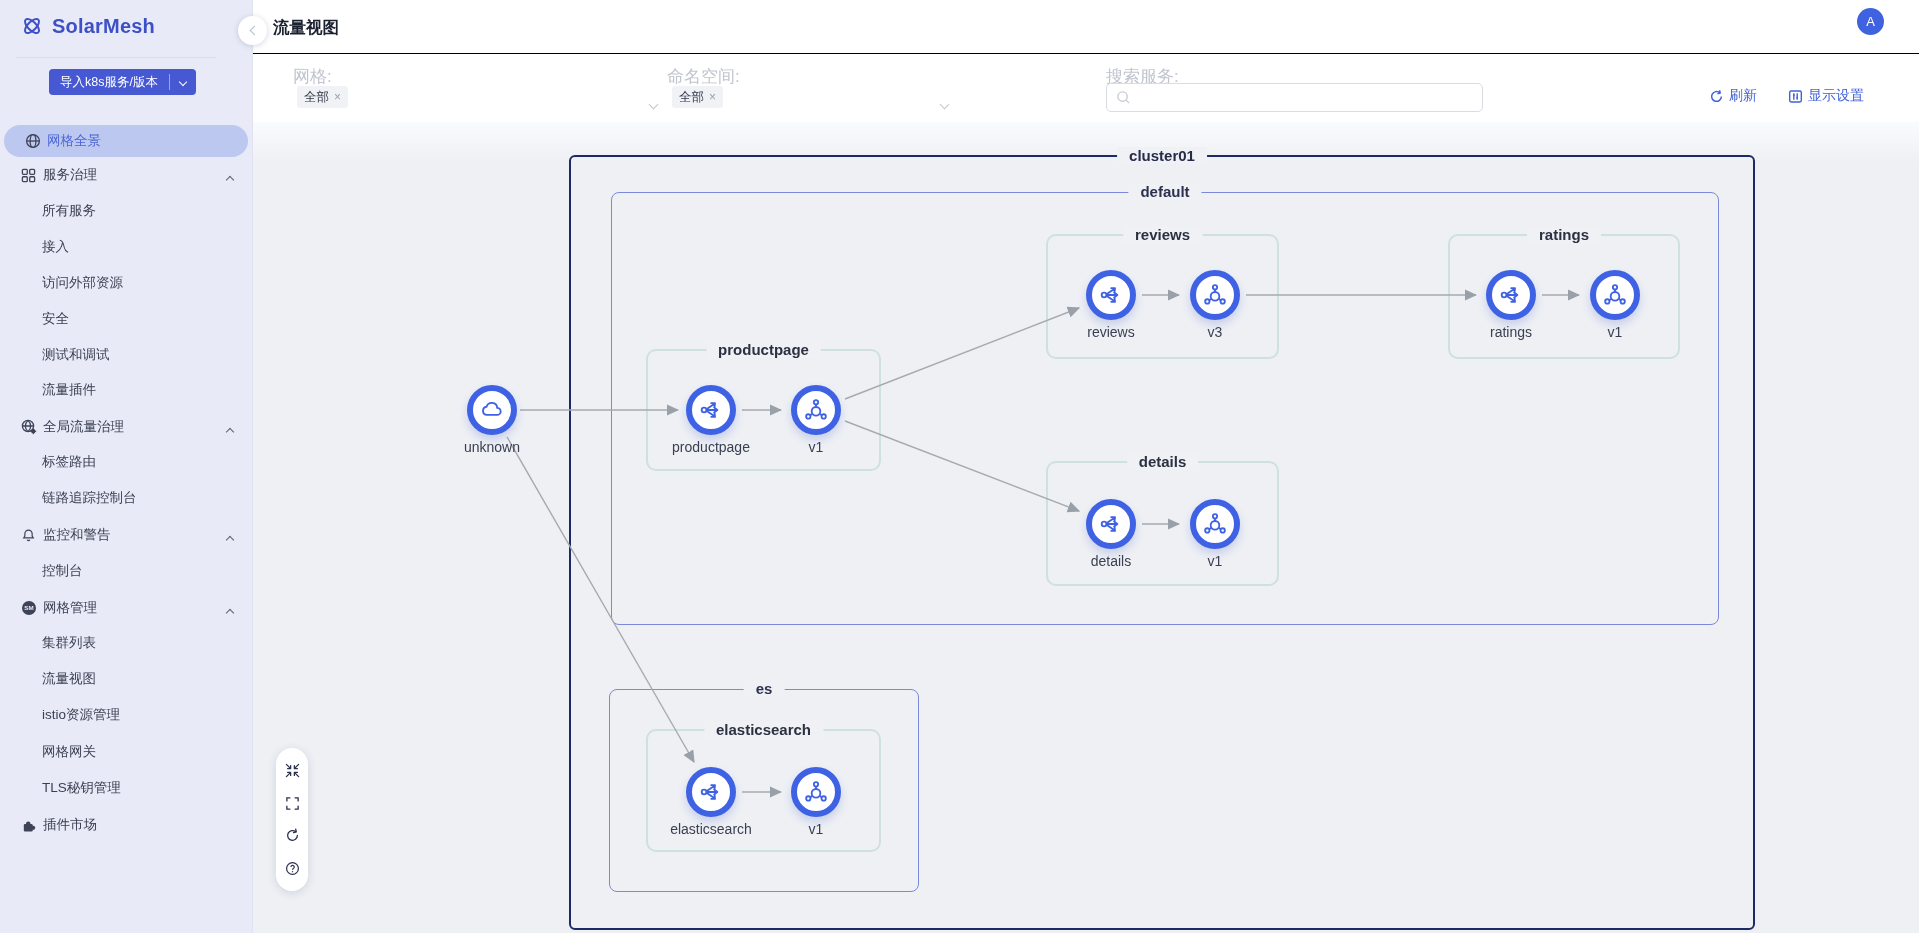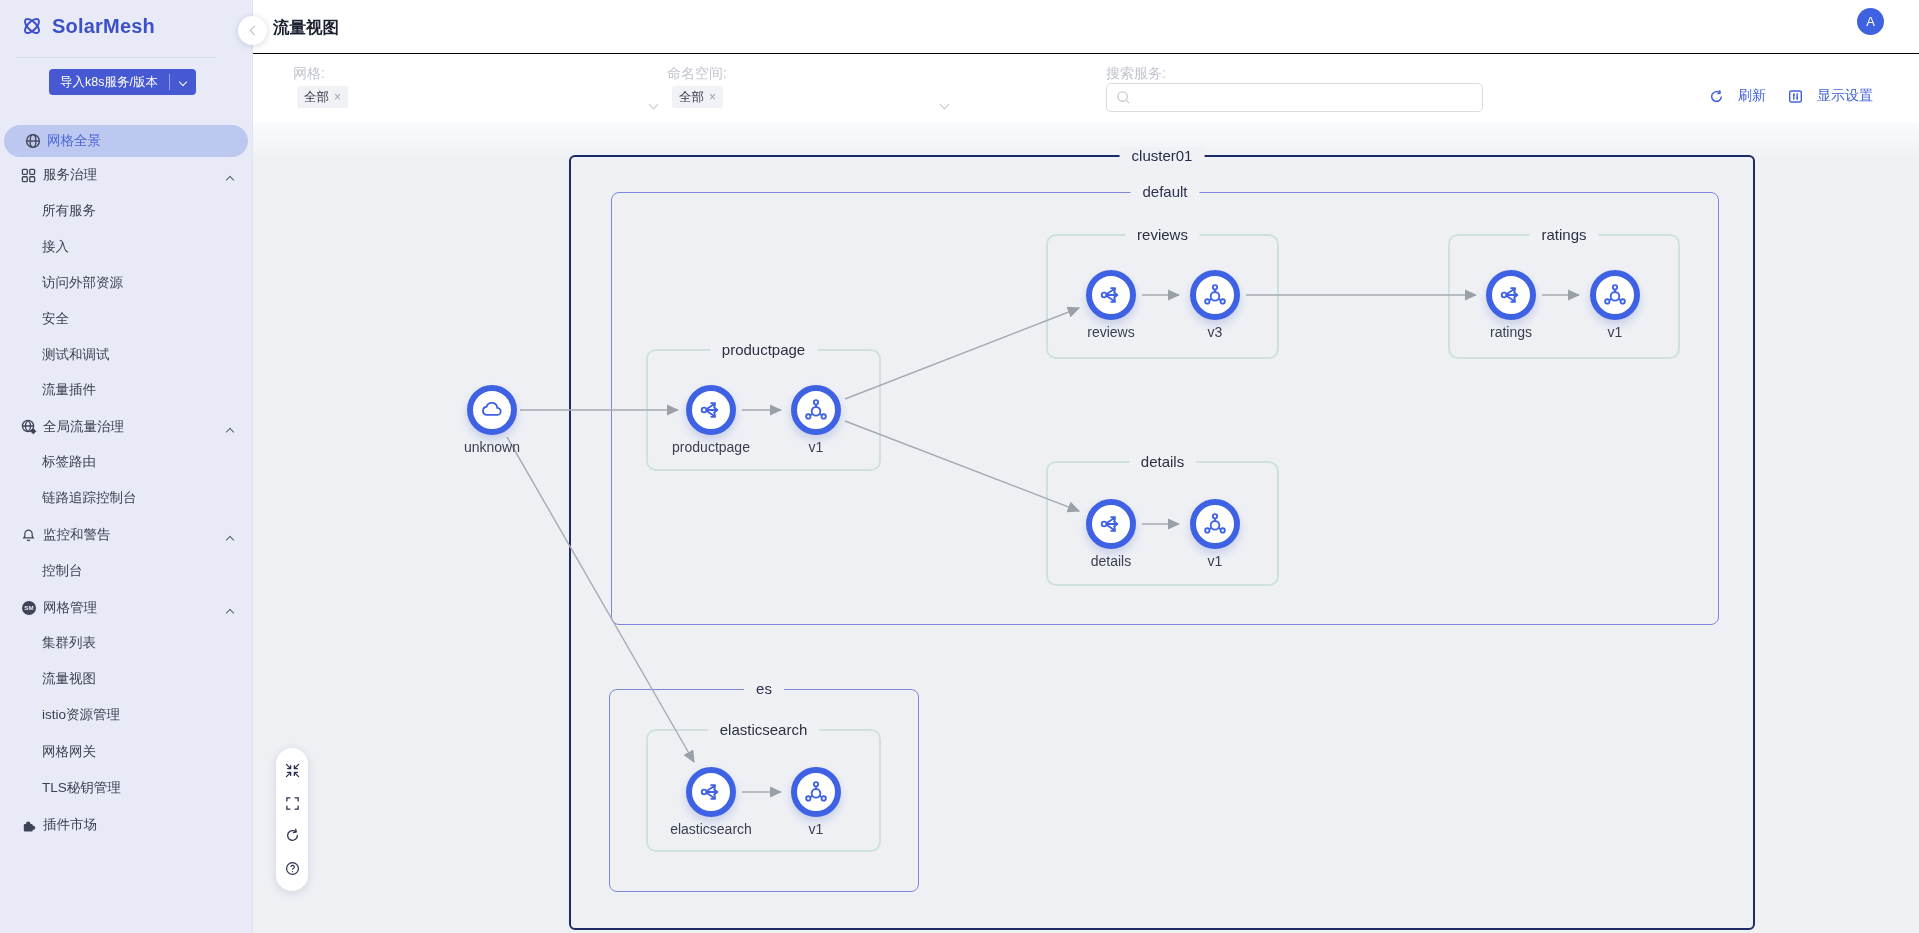--- a/index.html
+++ b/index.html
@@ -40,34 +40,34 @@
 
   
   .header{position:absolute;left:253px;top:0;width:1666px;height:54px;background:#fff;border-bottom:1px solid #000000}
   .back-btn{position:absolute;left:-15px;top:16px;width:29px;height:29px;border-radius:50%;background:#fff;box-shadow:0 1px 6px rgba(60,70,120,.22);display:flex;align-items:center;justify-content:center;color:#b9bdc8;cursor:pointer}
   .back-btn .chev{width:7px;height:7px;margin-left:3px}
   .page-title{position:absolute;left:20px;top:17px;font-size:16.5px;font-weight:bold;color:#1c2130}
   .avatar{position:absolute;right:35px;top:8px;width:27px;height:27px;border-radius:50%;background:#3f63e0;color:#fff;font-size:13px;display:flex;align-items:center;justify-content:center;cursor:pointer}
 
   
   .filterbar{position:absolute;left:253px;top:54px;width:1666px;height:68px;background:#fff}
-  .flabel{position:absolute;font-size:14px;color:#c0c4ce}
+  .flabel{position:absolute;font-size:17px;color:#c0c4ce}
   .ftag{position:absolute;height:22px;background:#f0f2f5;border-radius:3px;display:flex;align-items:center;gap:5px;padding:0 7px;font-size:12.5px;color:#33384a;cursor:pointer}
   .ftag .x{color:#9aa0ab;font-size:12px;cursor:pointer}
   .fchev{position:absolute;color:#c3c7cf}
   .search-box{position:absolute;left:853px;top:29px;width:377px;height:29px;border:1px solid #d9dce3;border-radius:5px;background:#fff;display:flex;align-items:center;padding:0 9px}
   .search-box input{border:none;outline:none;flex:1;font-size:13px;margin-left:7px;color:#333;background:transparent}
-  .fb-action{position:absolute;top:33px;display:flex;align-items:center;gap:14px;color:var(--link);font-size:14px;cursor:pointer}
+  .fb-action{position:absolute;top:33px;display:flex;align-items:center;gap:5px;color:var(--link);font-size:14px;cursor:pointer}
 
   
   .canvas{position:absolute;left:253px;top:122px;width:1666px;height:811px;background:linear-gradient(180deg,#fafbfe 0px,#eef0f4 40px)}
   .gbox{position:absolute;border-radius:8px}
-  .gbox-label{position:absolute;top:-10px;left:50%;transform:translateX(-50%);background:#eff1f5;padding:0 12px;white-space:nowrap;font-size:15px;font-weight:400;color:#2c3150}
+  .gbox-label{position:absolute;top:-10px;left:50%;transform:translateX(-50%);background:#eff1f5;padding:0 12px;white-space:nowrap;font-size:15px;font-weight:700;color:#2c3150}
   .gbox.cluster{border:2px solid var(--cluster-border);border-radius:6px}
-  .gbox.cluster>.gbox-label{font-weight:normal;color:#262b4a}
+  .gbox.cluster>.gbox-label{font-weight:bold;color:#262b4a}
   .gbox.ns{border:1.5px solid var(--ns-border)}
   .gbox.group{border:2px solid var(--group-border);border-radius:10px}
   .gbox.group>.gbox-label{color:#2c3142}
   .edges{position:absolute;left:0;top:0;pointer-events:none}
   .node{position:absolute;width:50px;height:50px;border:6px solid var(--accent);border-radius:50%;background:#fff;box-shadow:0 5px 9px rgba(70,95,200,.22);display:flex;align-items:center;justify-content:center;cursor:pointer}
   .node-label{position:absolute;width:160px;text-align:center;font-size:14px;color:#3a4052;pointer-events:none}
 
   
   .gtoolbar{position:absolute;left:23px;top:626px;width:32px;height:143px;background:#fff;border-radius:16px;box-shadow:0 2px 10px rgba(30,40,90,.14);display:flex;flex-direction:column;align-items:center;justify-content:space-around;padding:6px 0}
   .gtool-btn{width:26px;height:26px;display:flex;align-items:center;justify-content:center;color:#2c3150;cursor:pointer}

